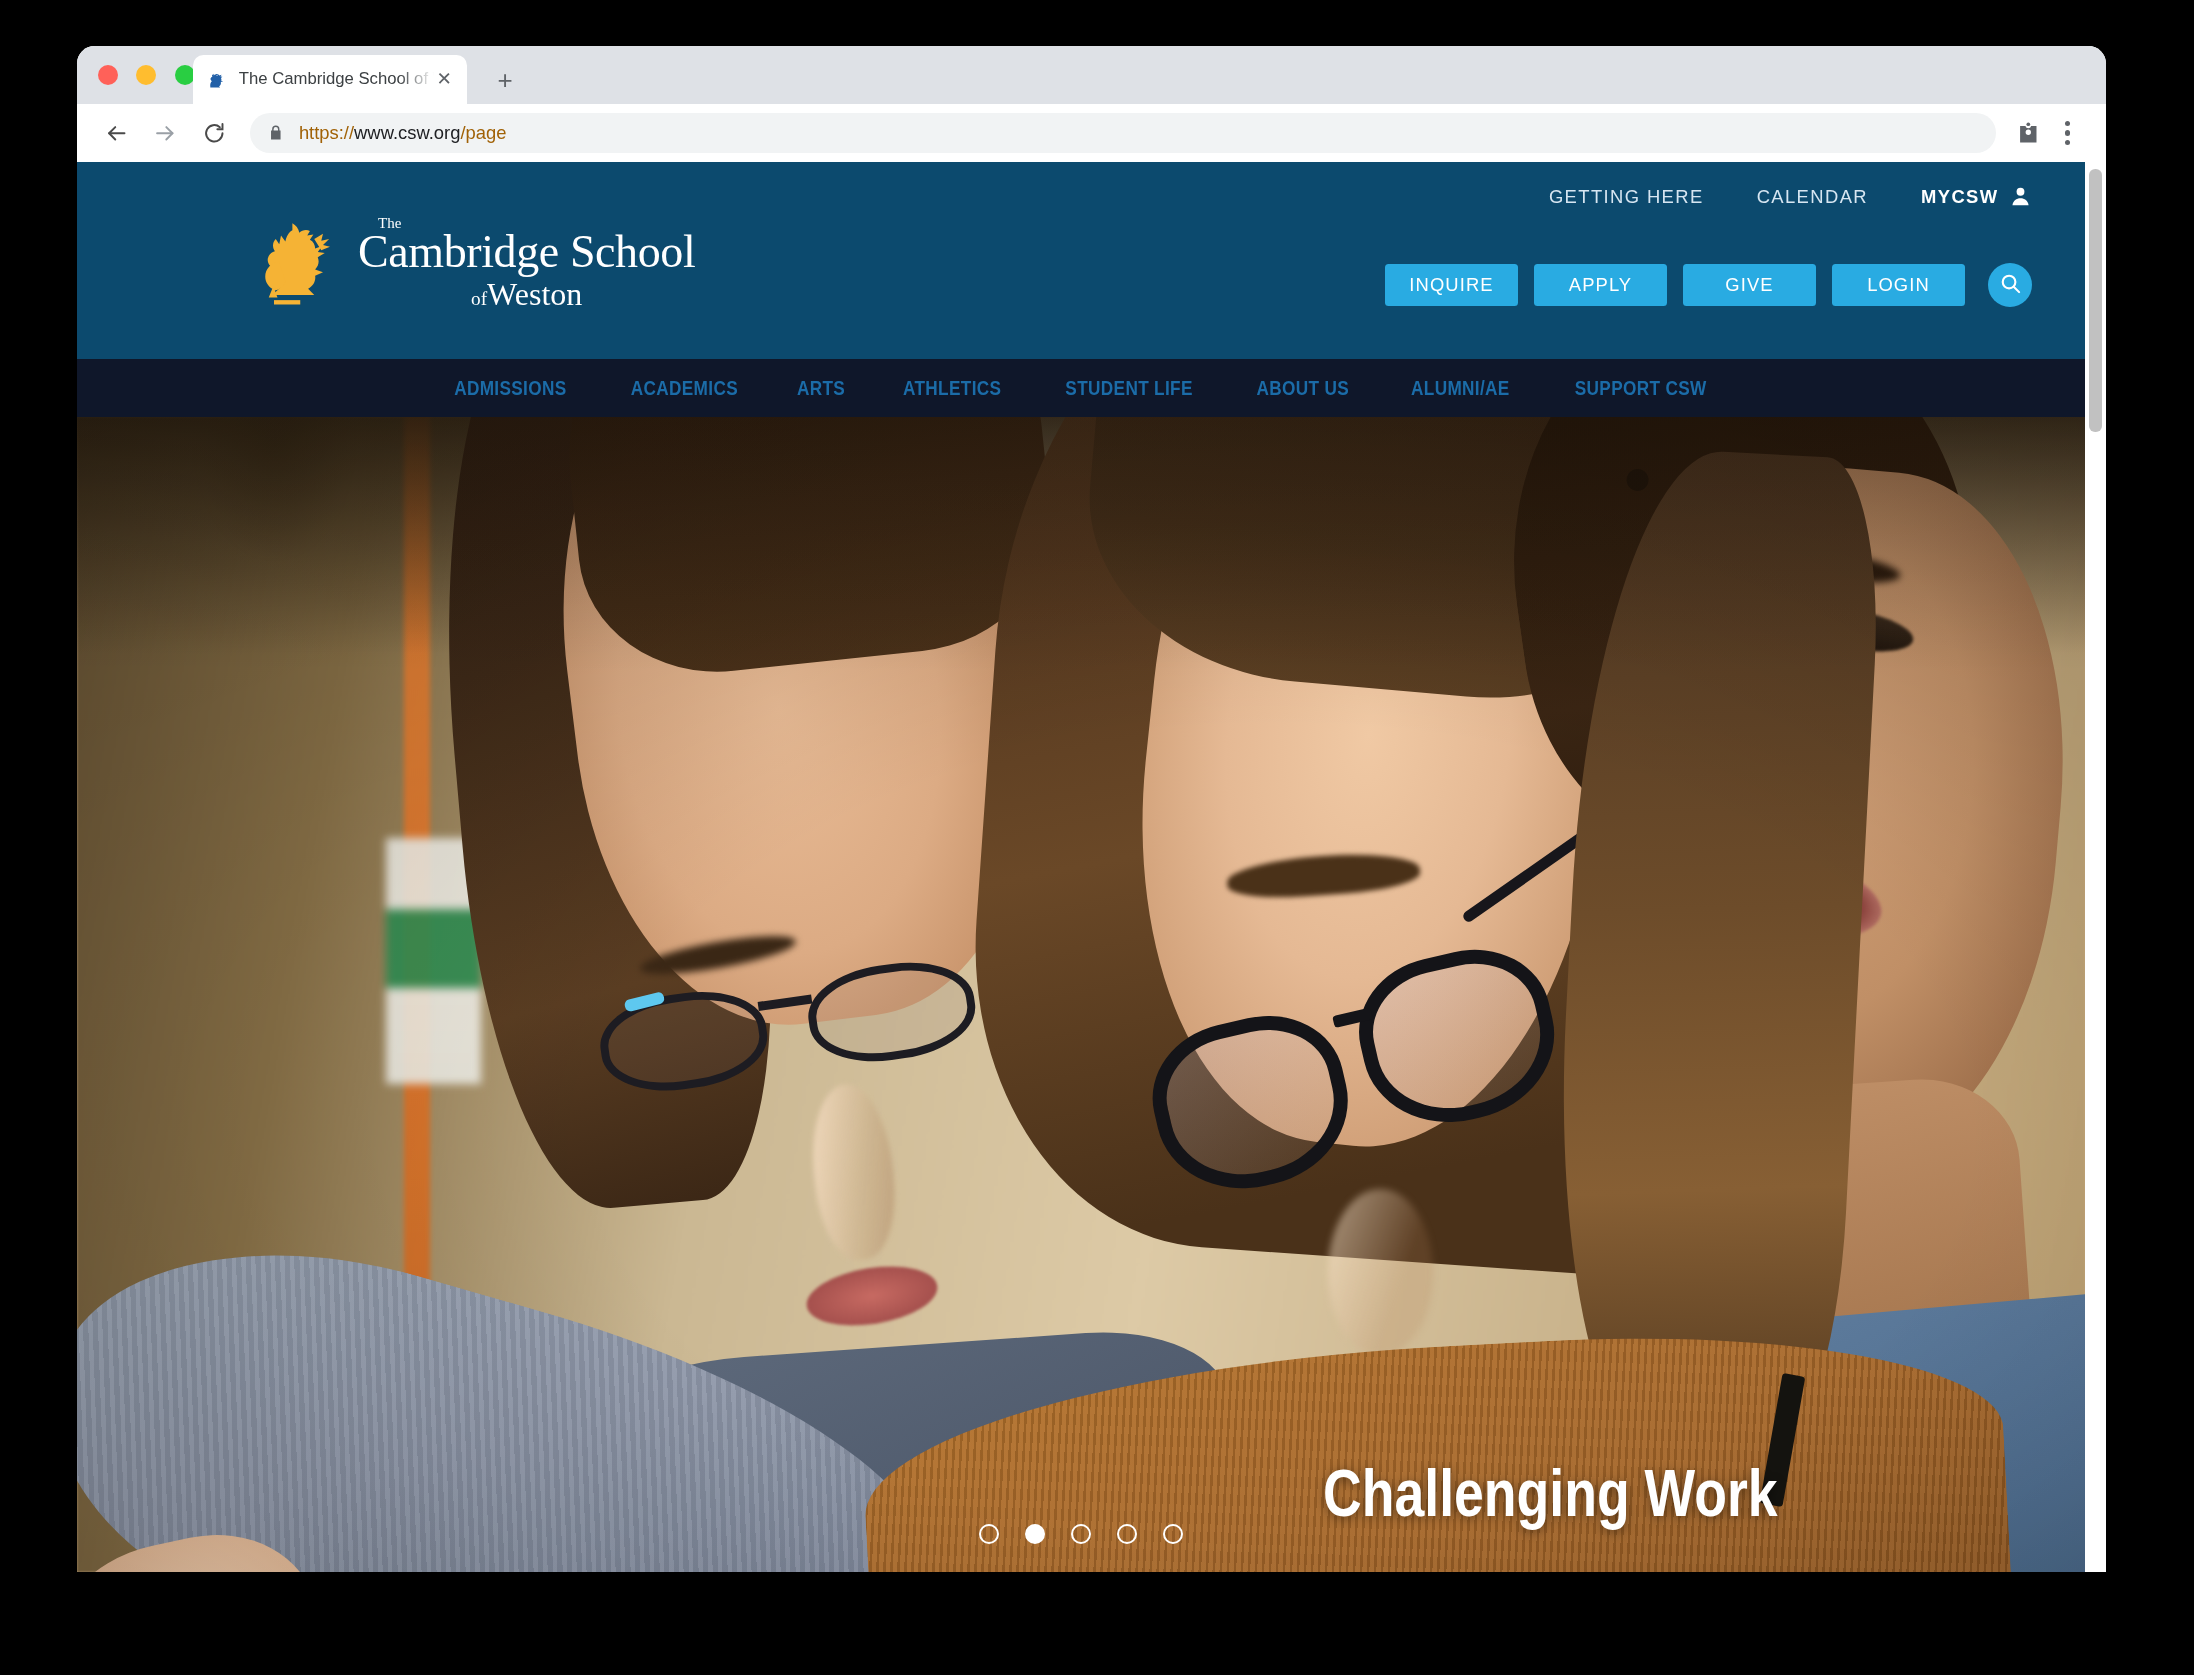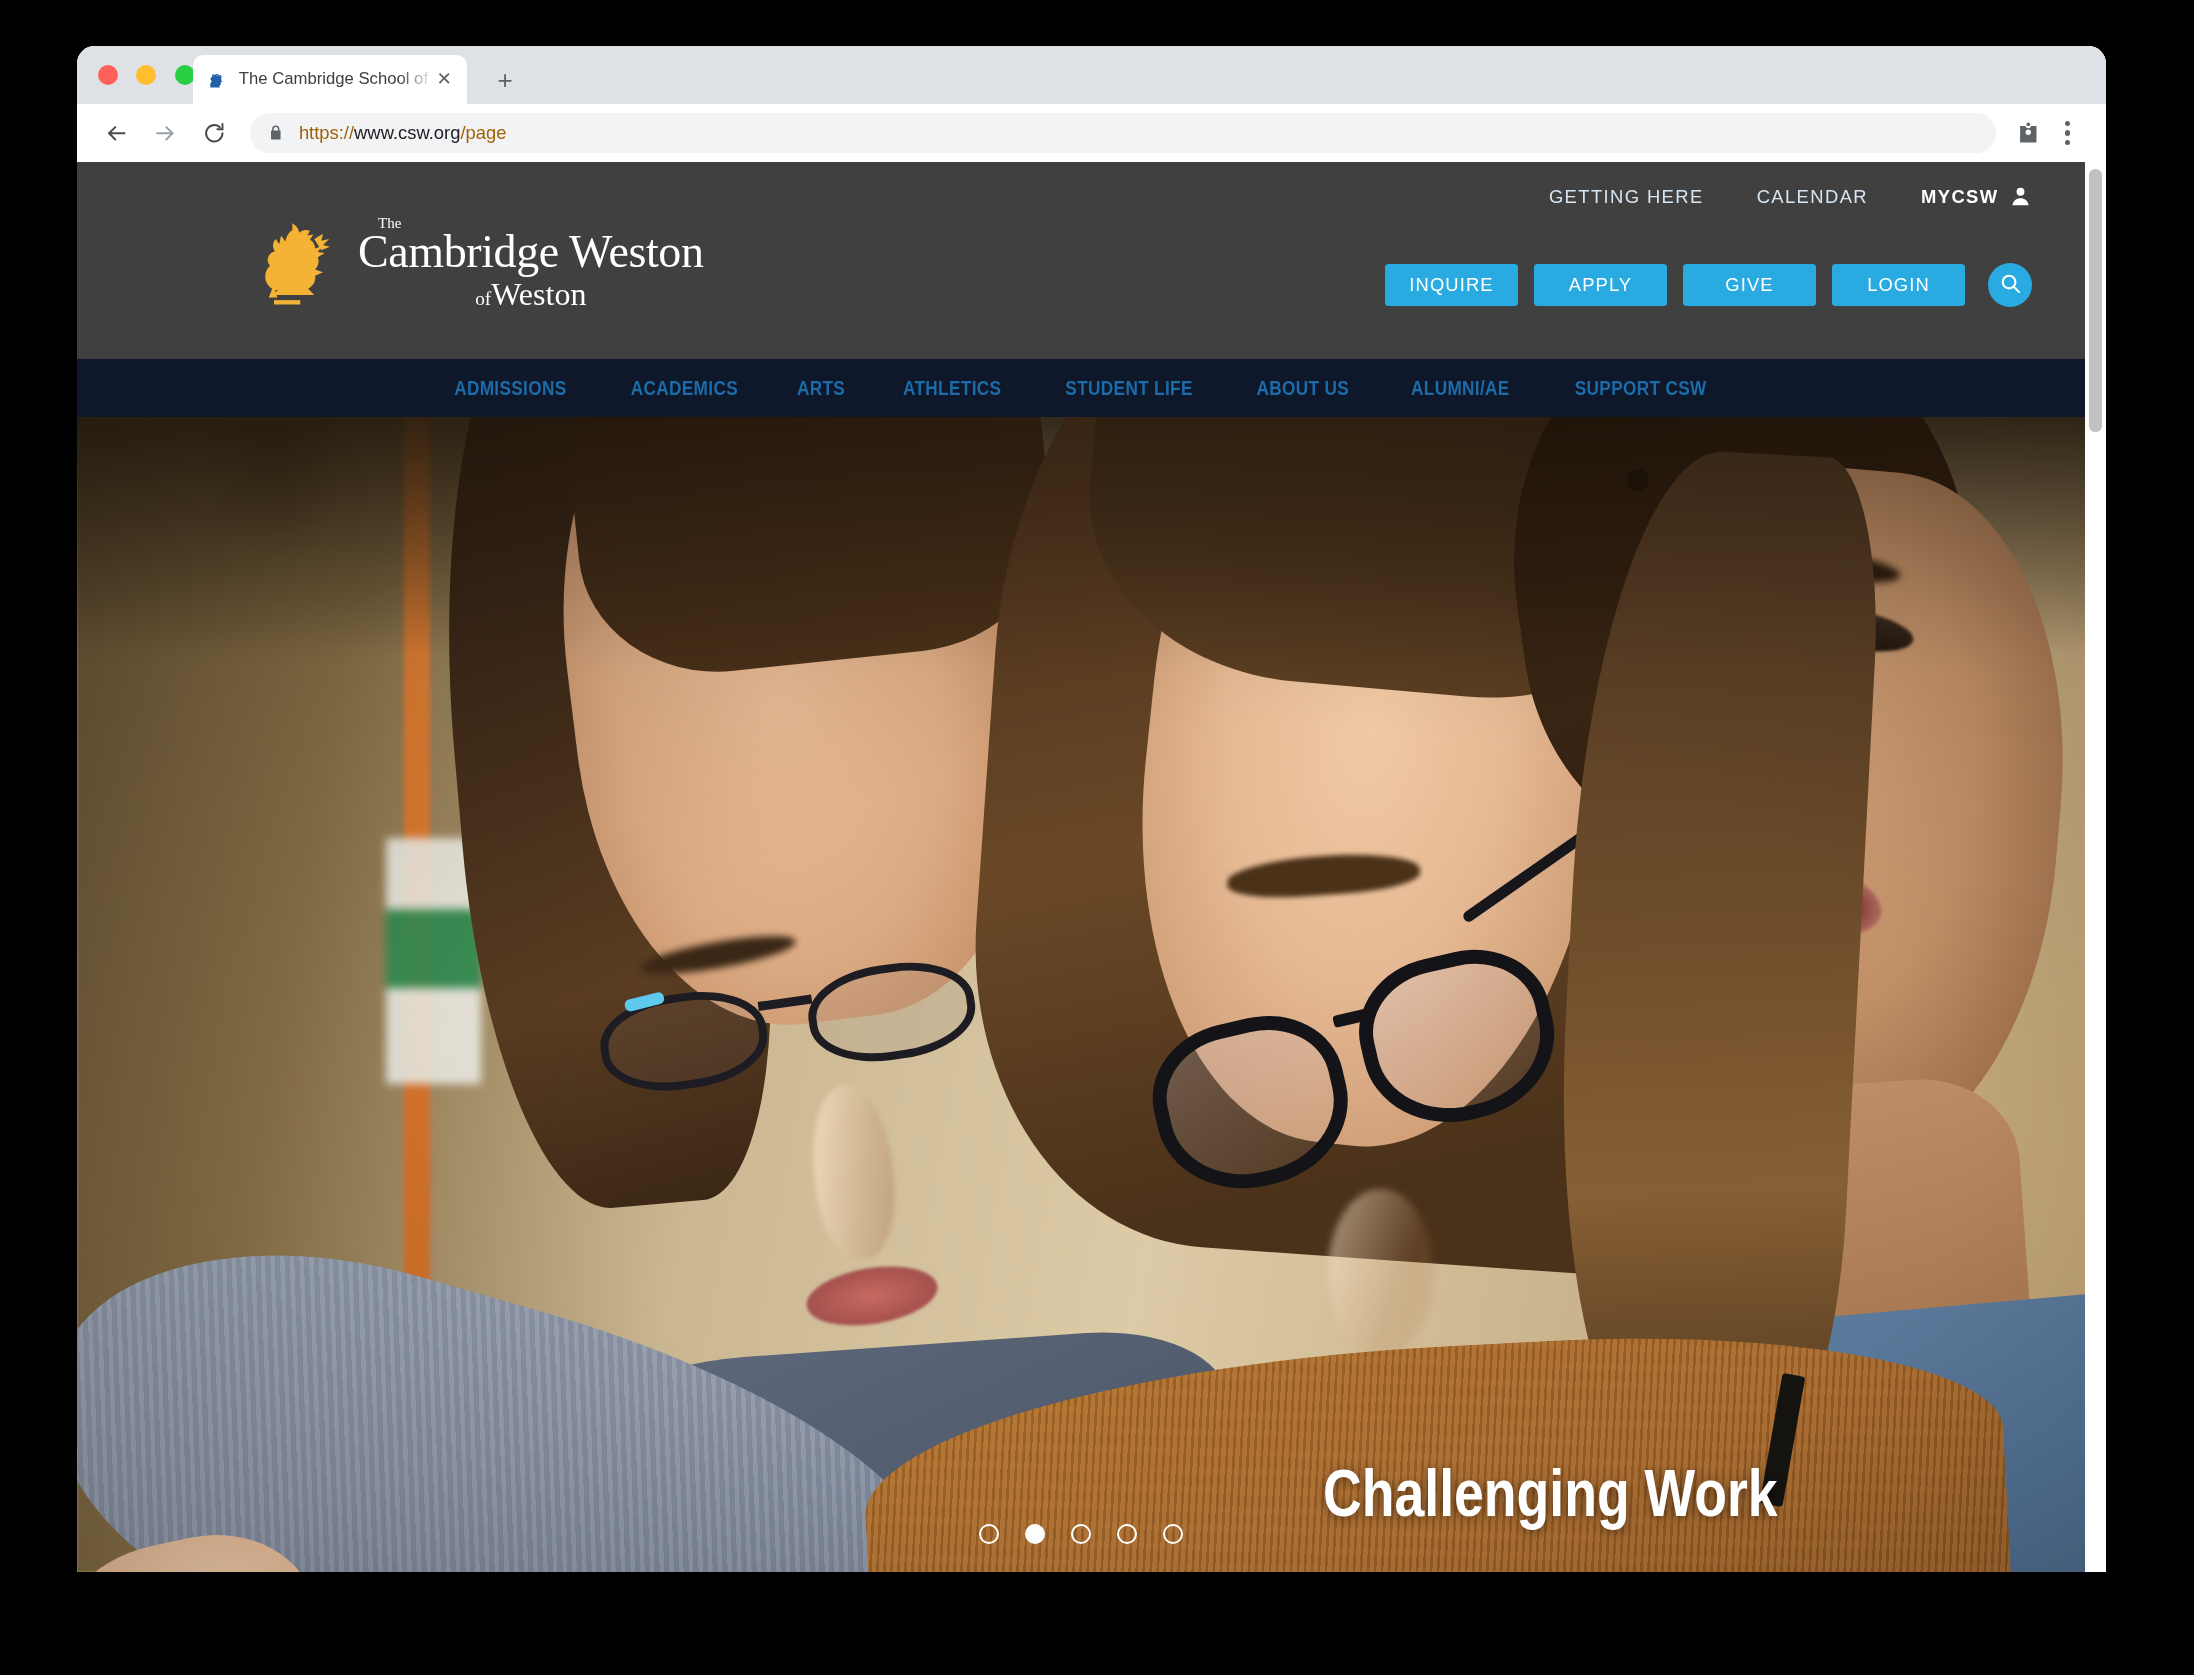--- a/index.html
+++ b/index.html
@@ -76,21 +76,21 @@
   .kebab i { width: 5.3px; height: 5.3px; border-radius: 50%; background: #5f6368; display: block; }
 
   
   .viewport {
     position: relative; height: 1410px; width: 100%;
     background: #fff; overflow: hidden;
   }
   .page { position: absolute; inset: 0 21px 0 0; }
 
   
-  .site-header { position: relative; height: 197px; background: #404040; }
+  .site-header { position: relative; height: 197px; background: #0c4a6e; }
 
   .util-nav {
     position: absolute; right: 53px; top: 23px;
     display: flex; align-items: center; gap: 53px;
     font-size: 18.4px; letter-spacing: 1.4px; color: #d7e6f2;
   }
   .util-link { font-weight: 300; }
   .mycsw-wrap { display: flex; align-items: center; gap: 10.5px; }
   .mycsw { font-weight: 700; color: #fff; letter-spacing: 1.4px; }
   .person-icon { display: flex; }
@@ -511,21 +511,21 @@
               <g fill="#f5b335">
                 <path d="M45 8c4 2 7 6 8 11 3-3 8-4 12-2l-3 5 7-1-4 6c4 2 6 6 6 10l8-3-5 7 8 1-8 5c2 5 1 10-3 14l9 3-9 4c1 6-2 12-8 15l7 7H22l10-9c-7-5-10-13-8-21-5-2-8-7-7-12 1-4 4-7 8-8-3-4-3-10 1-14l4 6 2-10 5 7c1-6 4-11 8-13z"></path>
                 <path d="M30 52c-9 1-16 8-16 17 0 6 3 11 8 14l-4 10h10l-3-8c6-1 10-5 12-10l-7-23z"></path>
                 <path d="M24 96h30v5H24z"></path>
                 <path d="M70 26l10-6-2 8 9-2-7 7 8 2-10 4z"></path>
               </g>
             </svg>
           </span>
           <span class="wordmark">
             <span class="wm-line1">The</span>
-            <span class="wm-line2">Cambridge Weston</span>
+            <span class="wm-line2">Cambridge School</span>
             <span class="wm-line3"><span class="of">of</span><span>Weston</span></span>
           </span>
         </a>
 
         <div class="cta-row">
           <button class="cta">INQUIRE</button>
           <button class="cta">APPLY</button>
           <button class="cta">GIVE</button>
           <button class="cta">LOGIN</button>
           <button class="search-btn">

